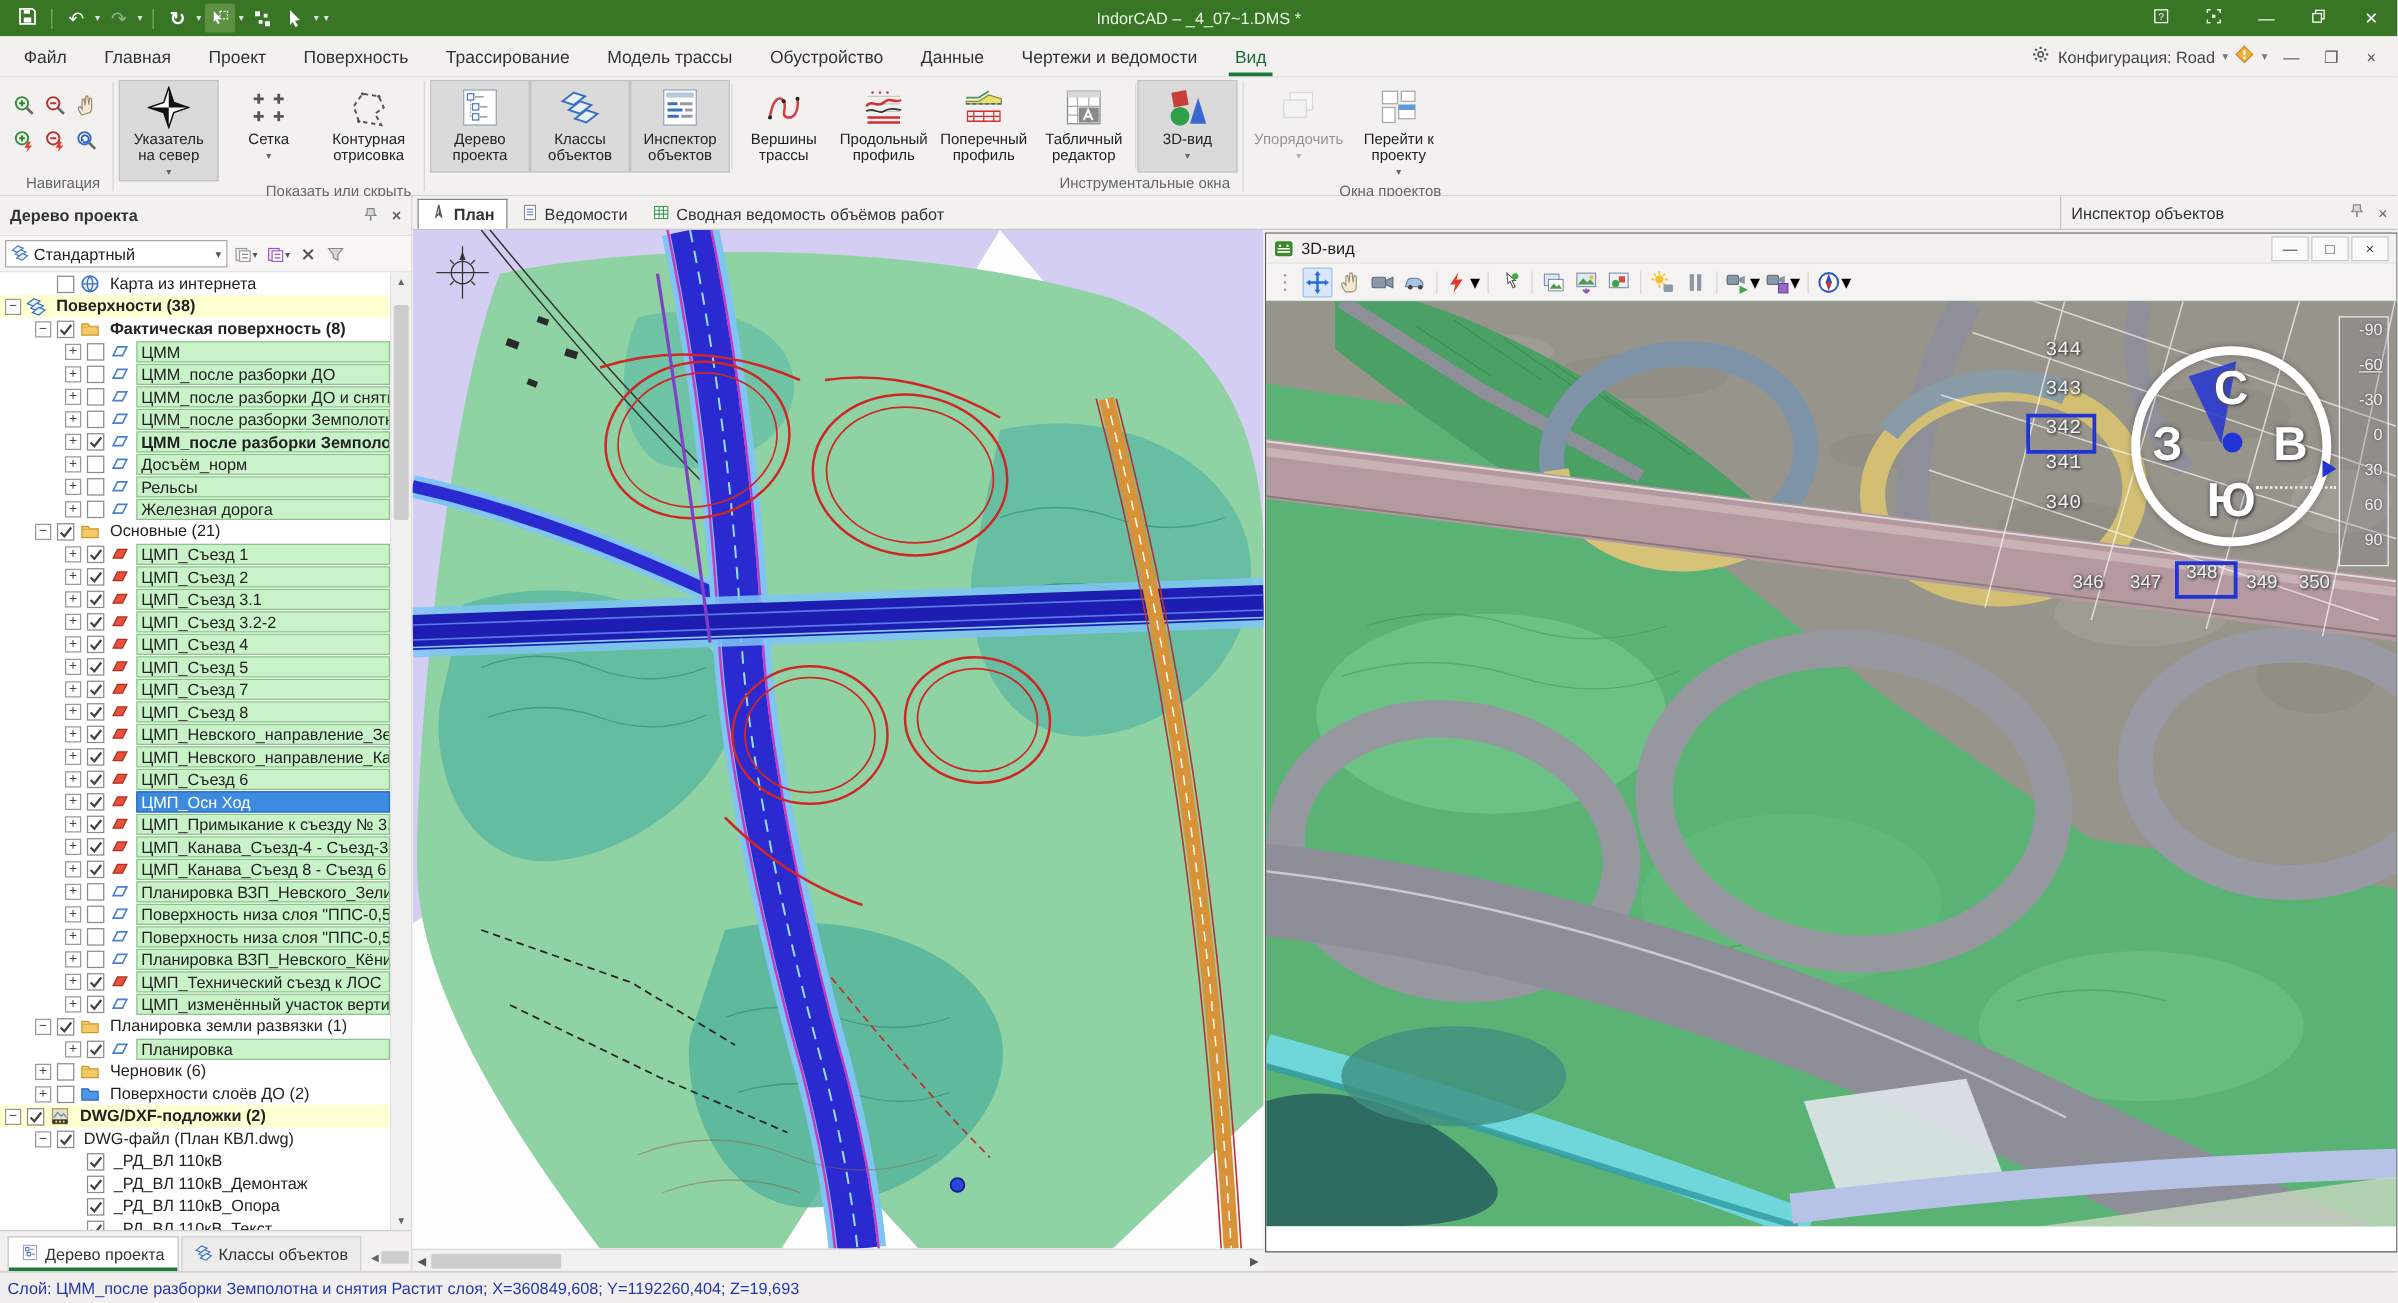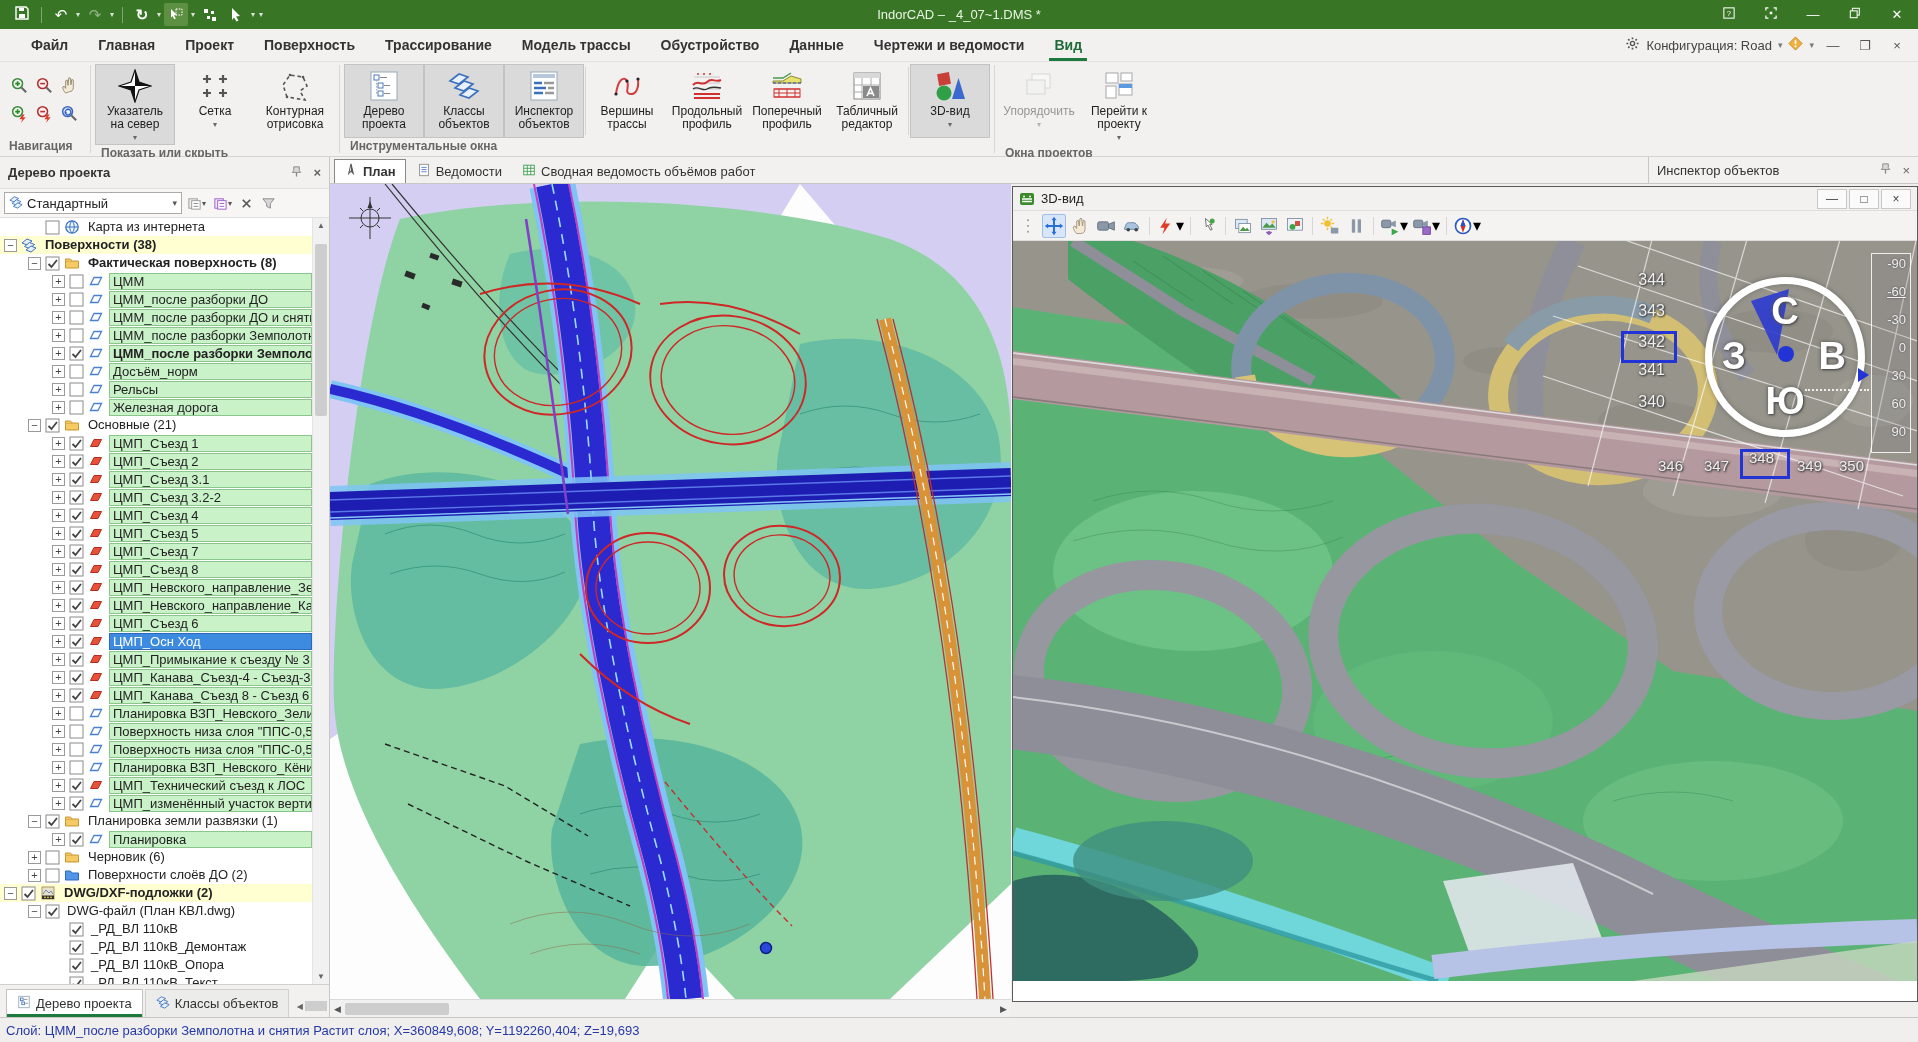--- a/index.html
+++ b/index.html
@@ -12,33 +12,33 @@
   .qbtn svg{width:16px;height:16px;}
   .qbtn.pressed{background:#5e9043;}
   .qsep{width:1px;height:16px;background:rgba(255,255,255,.35);margin:0 5px;}
   .qchev{font-size:8px;color:rgba(255,255,255,.8);margin:0 1px;}
   .title-text{position:absolute;left:0;right:0;text-align:center;font-size:13px;color:#eaf4e4;}
   .winbtns{margin-left:auto;display:flex;z-index:2;}
   .wbtn{width:42px;height:29px;display:flex;align-items:center;justify-content:center;font-size:13px;color:#fff;}
   .wbtn svg{width:12px;height:12px;}
   
   .menubar{position:absolute;left:0;top:29px;right:0;height:33px;background:#f2f1f0;display:flex;align-items:stretch;border-bottom:1px solid #e3e1df;}
-  .mtabs{display:flex;align-items:stretch;padding-left:16px;font-weight:bold;}
+  .mtabs{display:flex;align-items:stretch;padding-left:4px;}
   .mtab{padding:0 15px;font-size:14px;color:#333;display:flex;align-items:center;position:relative;}
   .mtab.active{color:#1d6b38;}
   .mtab.active::after{content:"";position:absolute;left:10px;right:10px;bottom:0;height:3px;background:#1d7a3c;}
   .menu-right{margin-left:auto;display:flex;align-items:center;gap:6px;padding-right:8px;font-size:13px;color:#444;}
   .menu-right .small-chev{font-size:9px;color:#777;}
   .mwbtn{width:26px;text-align:center;color:#555;font-size:13px;}
   .menu-right svg{width:15px;height:15px;}
   
   .ribbon{position:absolute;left:0;top:62px;right:0;height:95px;background:#f2f1f0;border-bottom:1px solid #d6d4d2;display:flex;align-items:stretch;}
   .rgroup{display:flex;flex-direction:column;padding:2px 3px 0;}
   .rbtns{flex:1;display:flex;align-items:stretch;}
-  .rlabel{height:18px;font-size:12px;color:#666;text-align:left;line-height:16px;white-space:nowrap;padding:0 6px;font-weight:bold;}
+  .rlabel{height:18px;font-size:12px;color:#666;text-align:right;line-height:16px;white-space:nowrap;padding:0 6px;}
   .rsep{width:1px;background:#d9d7d5;margin:3px 1px;}
   .rbtn{width:80px;display:flex;flex-direction:column;align-items:center;padding:4px 4px 0;font-size:12px;line-height:13px;color:#222;text-align:center;border:1px solid transparent;}
   .rbtn .ricon{width:34px;height:34px;margin-bottom:2px;}
   .rbtn .ricon svg{width:34px;height:34px;}
   .rbtn.pressed{background:#dadada;border-color:#c3c3c3;}
   .rbtn.disabled{opacity:.45;}
   .rchev{font-size:8px;color:#666;}
   .navgrid{display:grid;grid-template-columns:25px 25px 25px;grid-auto-rows:28px;align-content:center;justify-items:center;align-items:center;padding:0 4px;}
   .navgrid .nbtn svg{width:19px;height:19px;}
   
@@ -95,21 +95,21 @@
   .v3-wbtns{margin-left:auto;display:flex;gap:2px;}
   .v3-wbtn{width:30px;height:20px;display:flex;align-items:center;justify-content:center;font-size:12px;color:#444;border:1px solid #c8c8c8;background:#fafafa;}
   .v3-toolbar{height:30px;background:#f4f3f2;border-bottom:1px solid #ddd;display:flex;align-items:center;gap:2px;padding:0 3px;}
   .v3b{height:24px;min-width:24px;display:flex;align-items:center;justify-content:center;border:1px solid transparent;border-radius:2px;}
   .v3b svg{width:20px;height:20px;}
   .v3b.pressed{background:#d8e6f8;border-color:#9ec0e8;}
   .v3sep{width:1px;height:18px;background:#d8d6d4;margin:0 3px;}
   .v3-viewport{position:relative;width:904px;height:740px;overflow:hidden;background:#5ab375;}
   .v3-status{height:20px;background:#fff;border-top:1px solid #ccc;font-size:13px;color:#2438a8;display:flex;align-items:center;padding-left:6px;}
   
-  .ruler-num{position:absolute;color:#efefef;font-size:16px;text-shadow:0 0 3px #444,1px 1px 2px #333;width:52px;text-align:right;}
+  .ruler-num{position:absolute;color:#efefef;font-size:16px;text-shadow:0 0 3px #444,1px 1px 2px #333;width:52px;text-align:right;font-family:Liberation Mono, monospace;}
   .bruler-num{position:absolute;color:#efefef;font-size:15px;text-shadow:0 0 3px #444,1px 1px 2px #333;}
   .bluebox{position:absolute;border:3px solid #2334d6;}
   .compass{position:absolute;left:692px;top:36px;width:160px;height:160px;border:7px solid #fff;border-radius:50%;box-shadow:0 0 5px rgba(40,40,40,.4), inset 0 0 5px rgba(40,40,40,.3);}
   .cletter{position:absolute;color:#fff;font-size:38px;font-weight:bold;text-shadow:0 0 4px #555,1px 1px 2px #444;line-height:1;}
   .cdot{position:absolute;left:66px;top:62px;width:16px;height:16px;border-radius:50%;background:#2334d6;}
   .rscale{position:absolute;left:858px;top:12px;width:40px;height:200px;border:1px solid rgba(255,255,255,.85);background:rgba(130,130,130,.28);}
   .rs-num{position:absolute;right:4px;color:#f0f0f0;font-size:13px;text-shadow:0 0 2px #444;}
   .rs-marker{position:absolute;left:-14px;width:0;height:0;border-top:7px solid transparent;border-bottom:7px solid transparent;border-left:11px solid #2334d6;}
   .dotline{position:absolute;left:792px;top:148px;width:64px;border-top:2px dotted rgba(255,255,255,.85);}
   

